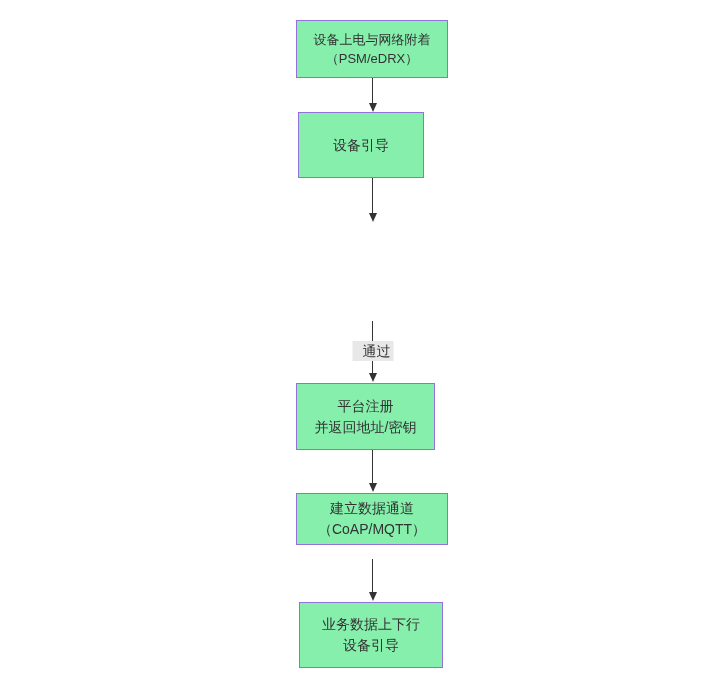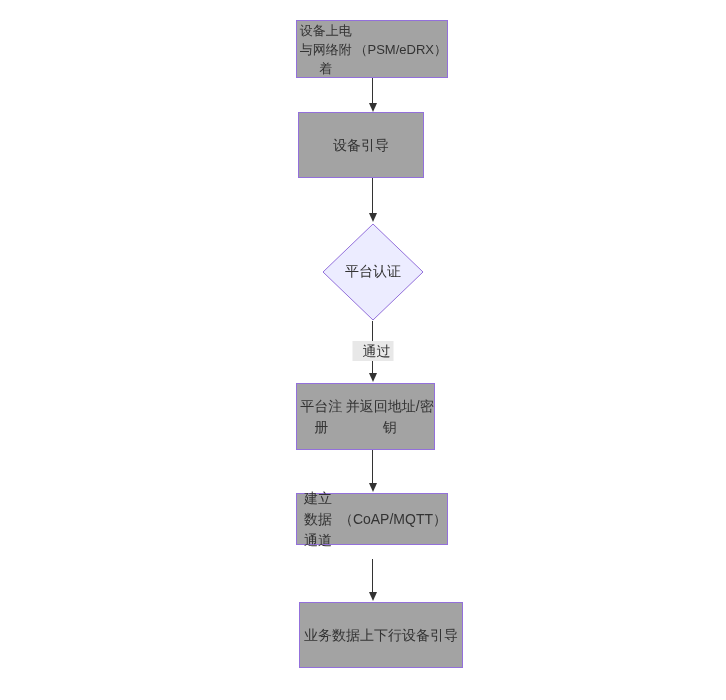--- a/index.html
+++ b/index.html
@@ -11,25 +11,25 @@
     position: relative;
     width: 726px;
     height: 700px;
     background: #ffffff;
     font-family: "Liberation Sans", "DejaVu Sans", sans-serif;
     color: #333333;
     overflow: hidden;
   }
   .node {
     position: absolute;
-    background: #a3a3a3;
+    background: #86efac;
     border: 1px solid #9370DB;
     box-sizing: border-box;
     display: flex;
-    flex-direction: row;
+    flex-direction: column;
     align-items: center;
     justify-content: center;
     text-align: center;
     font-size: 14px;
     line-height: 21px;
     color: #333333;
   }
   .node.small-text {
     font-size: 13px;
     line-height: 19px;
@@ -90,26 +90,20 @@
   <div class="vline" style="left:372px; top:78px; height:25px;"></div>
   <div class="arrowhead" style="left:369px; top:103px;"></div>
 
   <div class="node" style="left:298px; top:112px; width:126px; height:66px;">
     <span class="line-text">设备引导</span>
   </div>
 
   <div class="vline" style="left:372px; top:178px; height:35px;"></div>
   <div class="arrowhead" style="left:369px; top:213px;"></div>
 
-  <div class="diamond-wrap" style="left:322px; top:223px; width:102px; height:98px;">
-    <svg width="102" height="98" viewBox="0 0 102 98">
-      <polygon points="51,1 101,49 51,97 1,49" fill="#ECECFF" stroke="#9370DB" stroke-width="1"></polygon>
-    </svg>
-    <span class="diamond-label">平台认证</span>
-  </div>
 
   <div class="vline" style="left:372px; top:321px; height:52px;"></div>
   <div class="edge-label" style="left:373px; top:341px;padding-left:10px;">通过</div>
   <div class="arrowhead" style="left:369px; top:373px;"></div>
 
   <div class="node" style="left:296px; top:383px; width:139px; height:67px;">
     <span class="line-text">平台注册</span>
     <span class="line-text">并返回地址/密钥</span>
   </div>
 
@@ -117,18 +111,18 @@
   <div class="arrowhead" style="left:369px; top:483px;"></div>
 
   <div class="node" style="left:296px; top:493px; width:152px; height:52px;">
     <span class="line-text">建立数据通道</span>
     <span class="line-text">（CoAP/MQTT）</span>
   </div>
 
   <div class="vline" style="left:372px; top:559px; height:33px;"></div>
   <div class="arrowhead" style="left:369px; top:592px;"></div>
 
-  <div class="node" style="left:299px; top:602px; width:164px; height:66px;">
+  <div class="node" style="left:299px; top:602px; width:144px; height:66px;">
     <span class="line-text">业务数据上下行</span>
     <span class="line-text">设备引导</span>
   </div>
 
 </div>
 
 </body></html>

